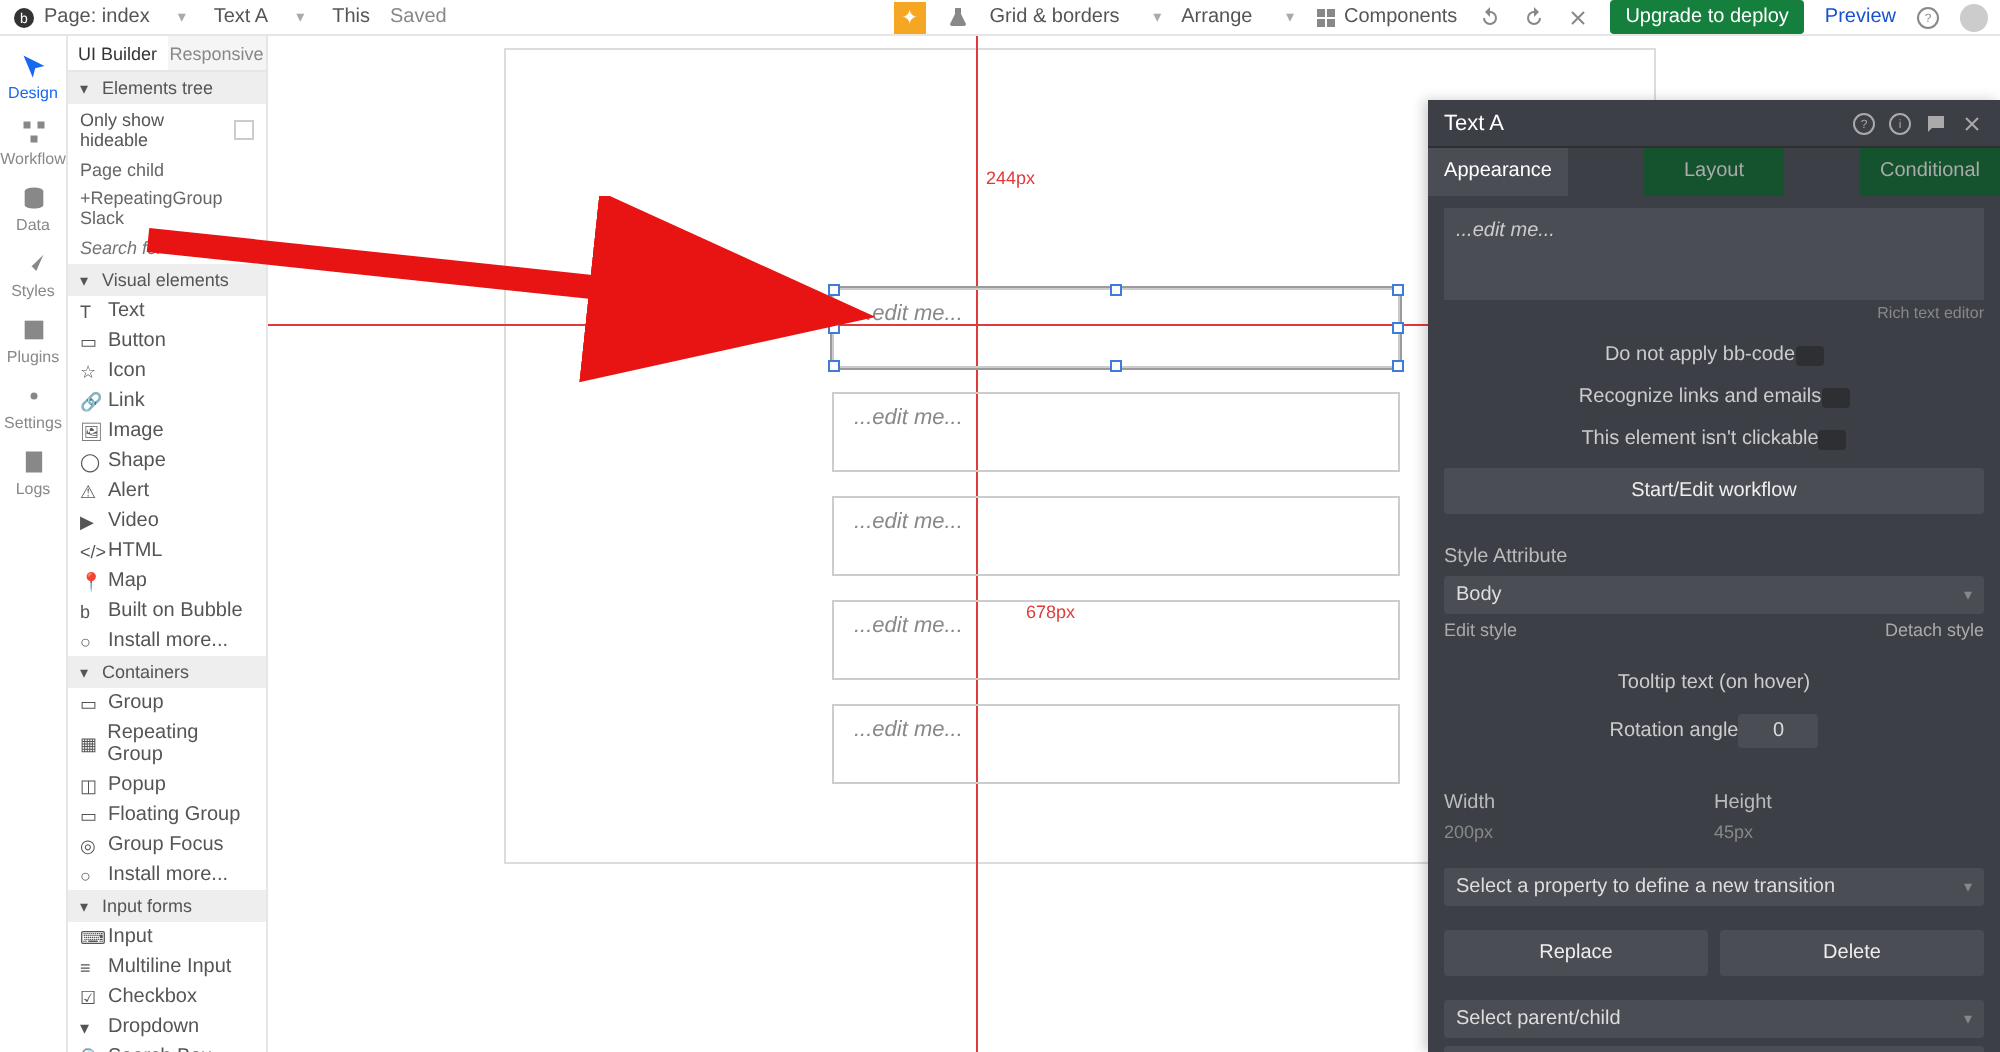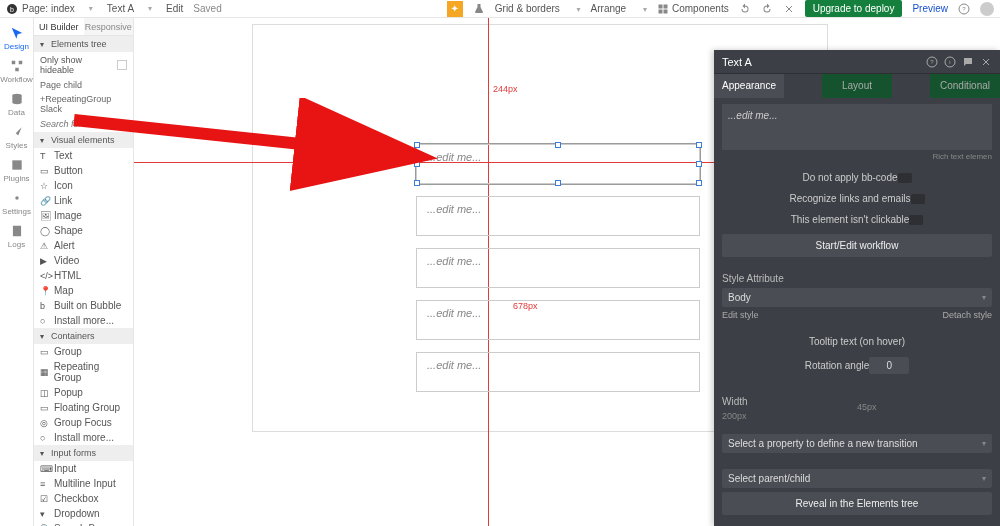--- a/index.html
+++ b/index.html
@@ -86,21 +86,21 @@
       <text x="12" y="17" text-anchor="middle" font-size="14" fill="#fff">b</text>
     </svg>
   <div class="tb-sel">
       <span>Page: index</span>
       <span class="tb-caret">▾</span>
     </div>
   <div class="tb-sel">
       <span>Text A</span>
       <span class="tb-caret">▾</span>
     </div>
-  <span style="margin-right:6px;">Edit</span>
+  <span style="margin-right:6px;">This</span>
   <span class="tb-edit">Saved</span>
   <div class="tb-spacer"></div>
   <div class="tb-right">
     <div class="tb-sq tb-orange">✦</div>
     <svg class="tb-icon" viewBox="0 0 24 24">
         <path d="M9 2v6l-5 10a2 2 0 002 2h12a2 2 0 002-2L15 8V2z"></path>
       </svg>
     <div><span>Grid &amp; borders</span> <span class="tb-caret">▾</span></div>
     <div><span>Arrange</span> <span class="tb-caret">▾</span></div>
     <div style="display:flex;align-items:center;gap:3px;">
@@ -335,21 +335,21 @@
         </svg>
     </div>
   </div>
   <div class="insp-tabs">
     <div class="insp-tab active">Appearance</div>
     <div class="insp-tab">Layout</div>
     <div class="insp-tab">Conditional</div>
   </div>
   <div class="insp-body">
     <div class="insp-edit">...edit me...</div>
-    <div class="insp-rte">Rich text elemen</div>
+    <div class="insp-rte">Rich text editor</div>
     <div class="insp-row">
         <span>Do not apply bb-code</span>
         <span class="insp-toggle"></span>
       </div>
     <div class="insp-row">
         <span>Recognize links and emails</span>
         <span class="insp-toggle"></span>
       </div>
     <div class="insp-row">
         <span>This element isn't clickable</span>
@@ -374,29 +374,34 @@
         <span>Rotation angle</span>
         <input class="insp-input" value="0" style="">
       </div>
     <div class="insp-sep"></div>
     <div class="insp-row">
       <div class="insp-col">
           <div class="insp-label">Width</div>
           <div class="insp-subtle">200px</div>
         </div>
       <div class="insp-col">
+          <div class="insp-label">Height</div>
           <div class="insp-subtle">45px</div>
         </div>
     </div>
     <div class="insp-sep"></div>
     <div class="insp-select">
         <span>Select a property to define a new transition</span>
         <span class="chevron">▾</span>
       </div>
     <div class="insp-sep"></div>
+    <div class="insp-two">
+      <div class="insp-btn">Replace</div>
+      <div class="insp-btn">Delete</div>
+    </div>
     <div class="insp-sep"></div>
     <div class="insp-select">
         <span>Select parent/child</span>
         <span class="chevron">▾</span>
       </div>
     <div class="insp-btn">Reveal in the Elements tree</div>
 
   </div>
 </div>
 

